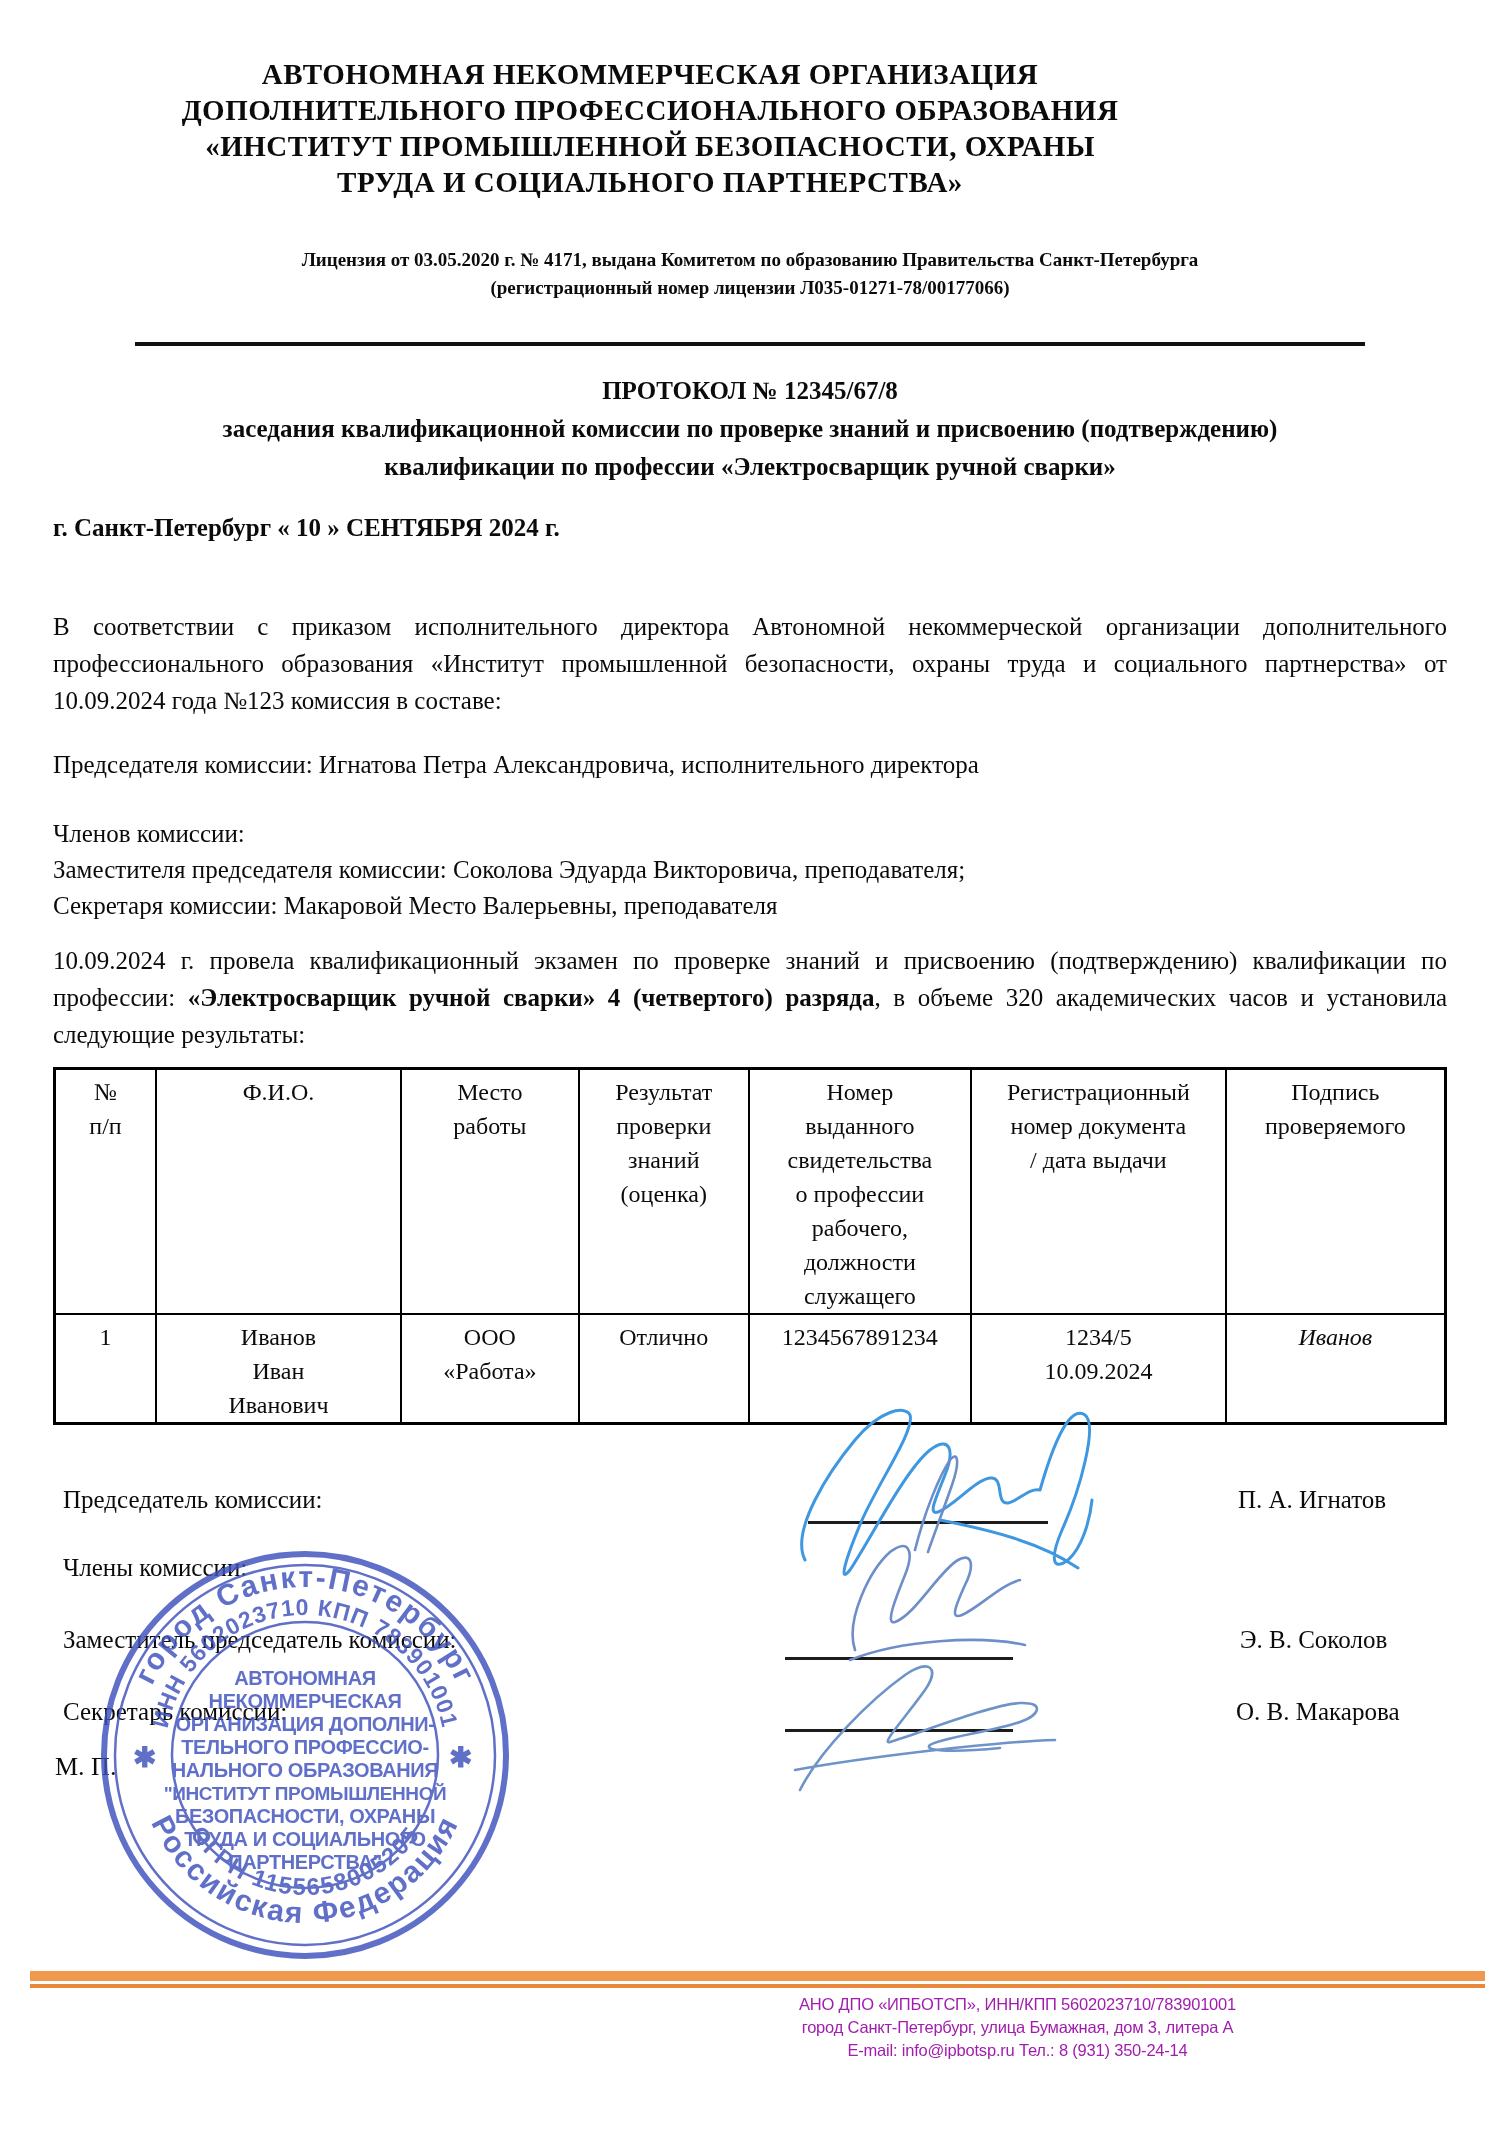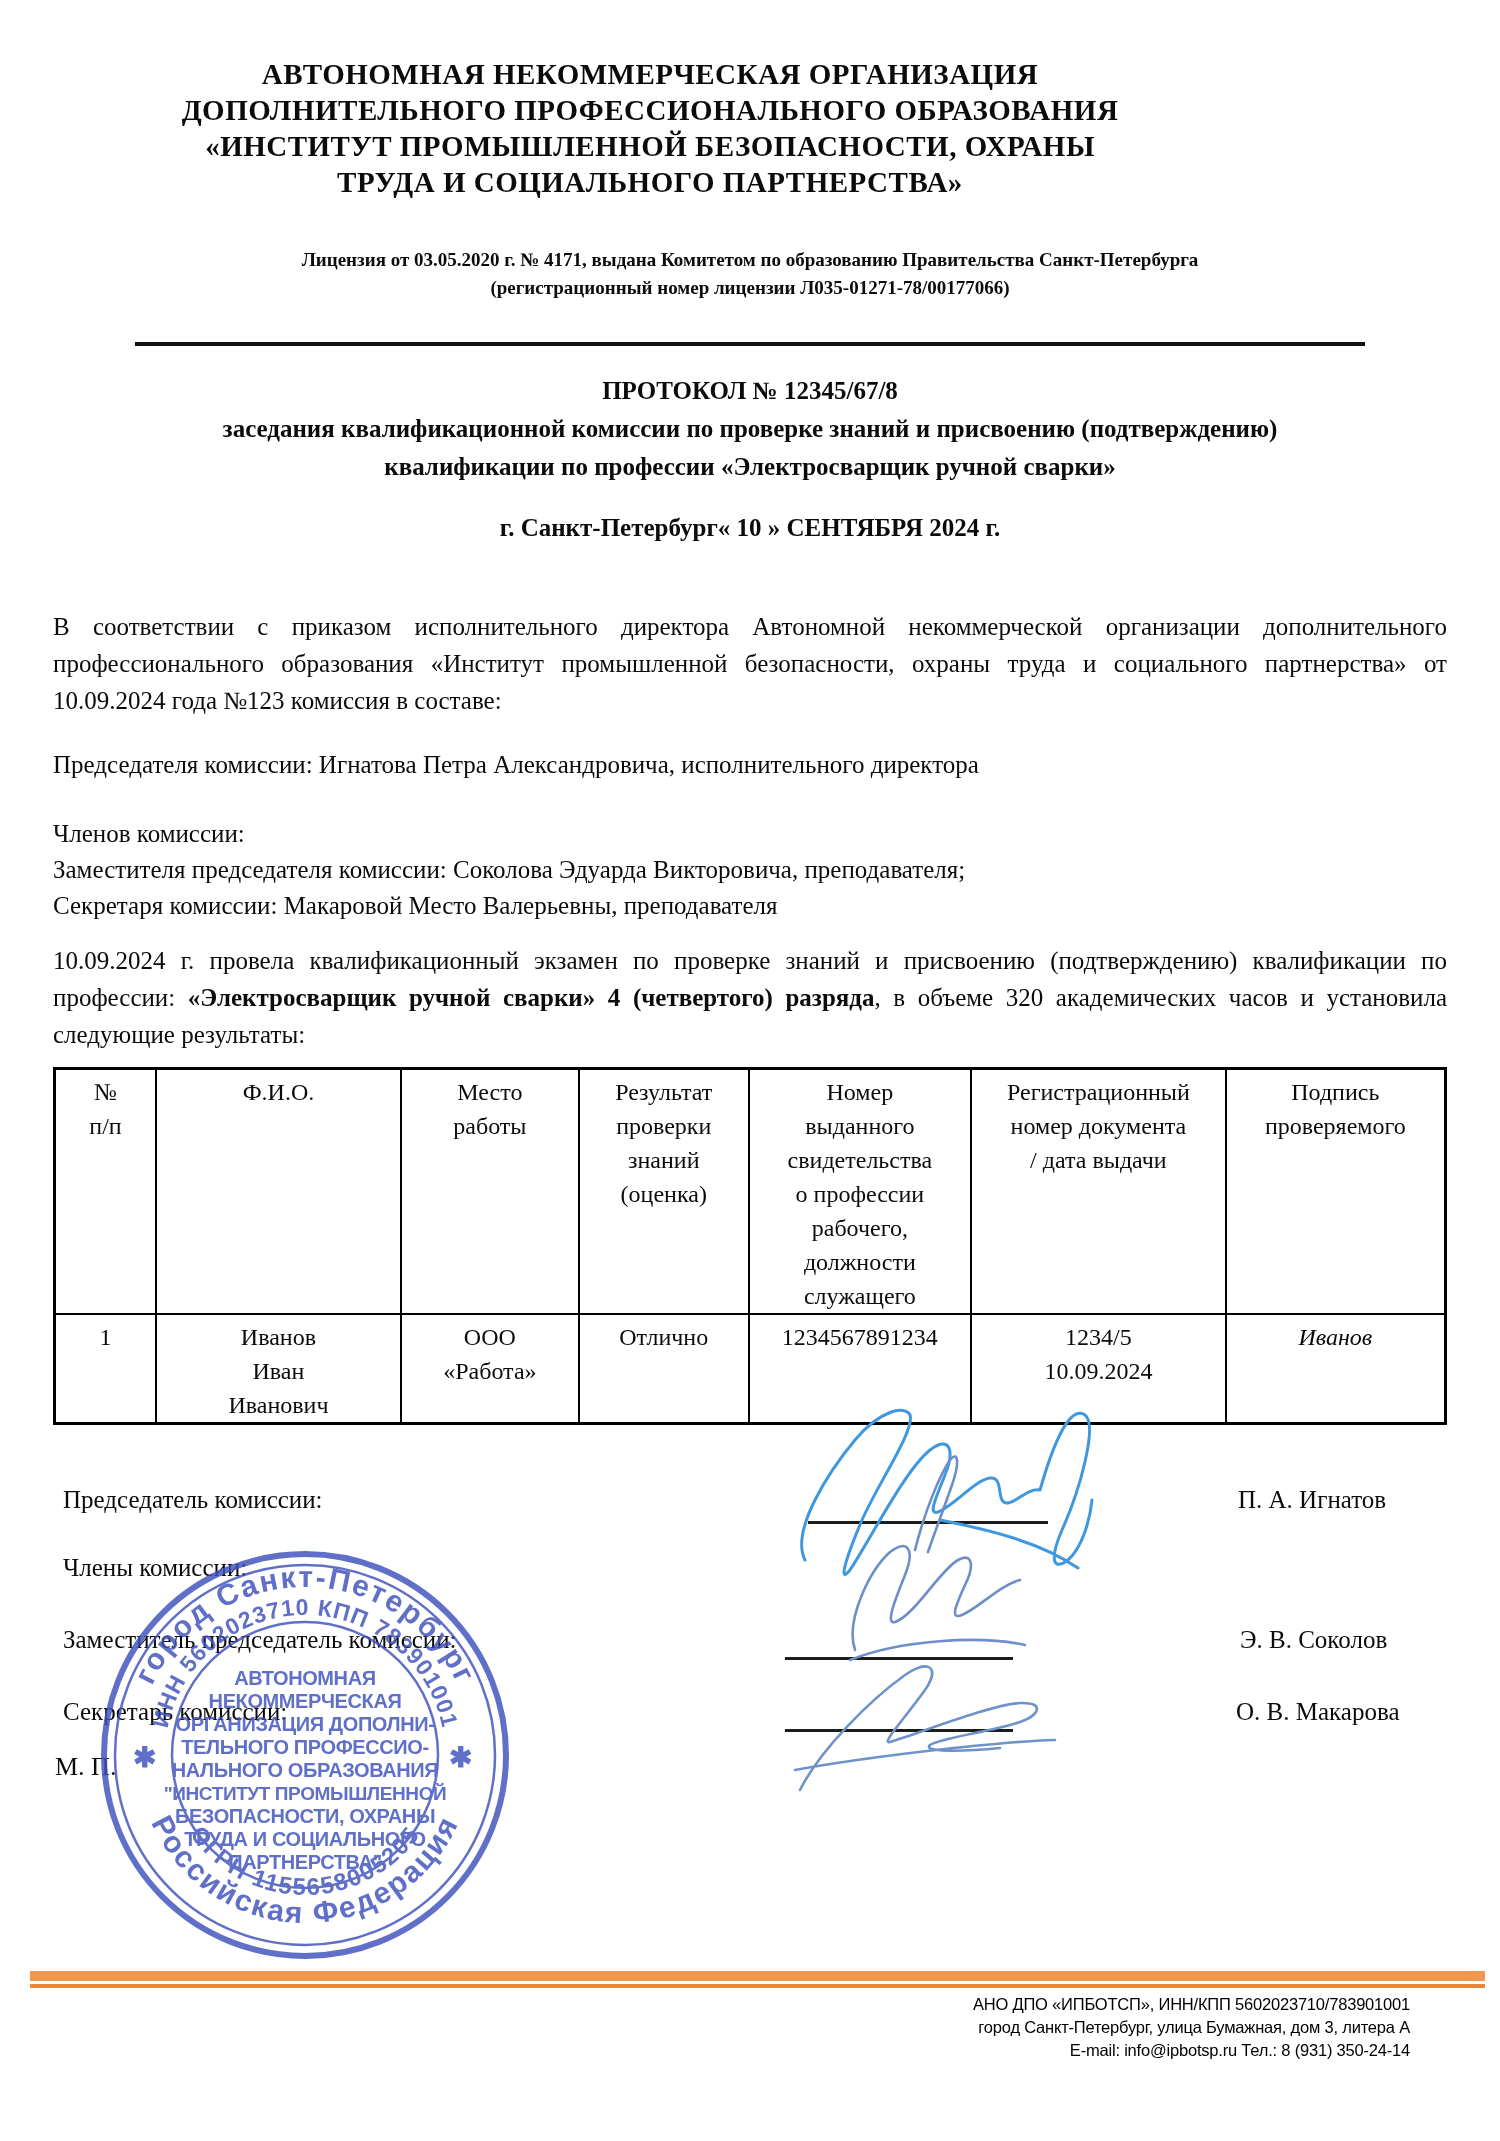--- a/index.html
+++ b/index.html
@@ -12,22 +12,22 @@
   .abs{position:absolute;}
   
   .org-name{top:56px;left:0;width:1300px;text-align:center;font-weight:bold;
     font-size:29px;line-height:36px;letter-spacing:.5px;}
   .license{top:246px;left:0;width:1500px;text-align:center;font-weight:bold;
     font-size:19px;line-height:28px;}
   .head-rule{top:342px;left:135px;width:1230px;height:4px;background:#111;}
   
   .title-block{top:372px;left:53px;width:1394px;text-align:center;font-weight:bold;
     font-size:25px;line-height:38px;}
-  .place-date{top:514px;left:53px;width:1394px;display:flex;justify-content:center;
-    font-weight:bold;font-size:25px;}
+  .place-date{top:514px;left:53px;width:1394px;display:flex;justify-content:flex-start;
+    font-weight:bold;font-size:25px;gap:6px;}
   
   .para{left:53px;width:1394px;font-size:25px;line-height:37px;text-align:justify;}
   .p1{top:608px;}
   .line-single{left:53px;width:1394px;font-size:25px;line-height:36px;}
   .chairman{top:747px;}
   .members-h{top:816px;}
   .deputy-l{top:852px;}
   .secretary-l{top:888px;}
   .p2{top:942px;}
   .bold{font-weight:bold;}
@@ -42,23 +42,23 @@
   td.fio{text-align:left;padding-left:16px;}
   td.sig{font-style:italic;}
   
   .sig-label{font-size:25px;}
   .sig-name{font-size:25px;}
   .sig-line{height:3px;background:#1c1c1c;}
   .mp{font-size:26px;}
   
   .bar1{top:1971px;left:30px;width:1455px;height:10px;}
   .bar2{top:1984px;left:30px;width:1455px;height:4px;}
-  .footer-text{top:1993px;left:575px;width:835px;text-align:right;
+  .footer-text{top:1993px;left:600px;width:835px;text-align:center;
     font-family:"Liberation Sans",sans-serif;font-size:16.5px;line-height:23px;
-    letter-spacing:-.2px;color:#000000;}
+    letter-spacing:-.2px;color:#a21caf;}
   
   svg text{user-select:none;}
   .stamp-arc{font-family:"Liberation Sans",sans-serif;font-weight:bold;}
   .stamp-center{font-family:"Liberation Sans",sans-serif;font-weight:bold;
     letter-spacing:-.4px;text-anchor:middle;}
 </style>
 </head>
 <body>
 
 <div id="page">

